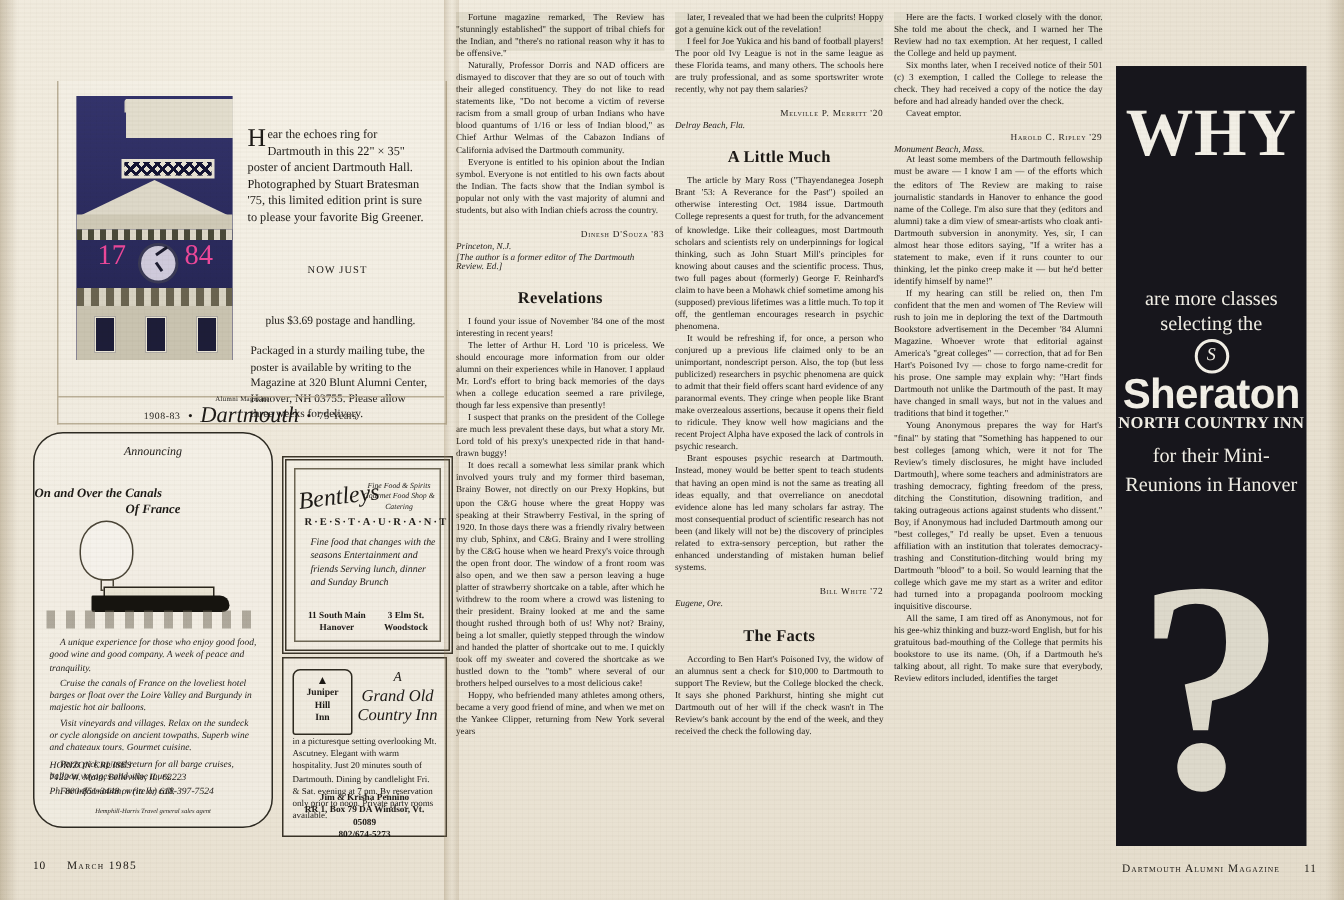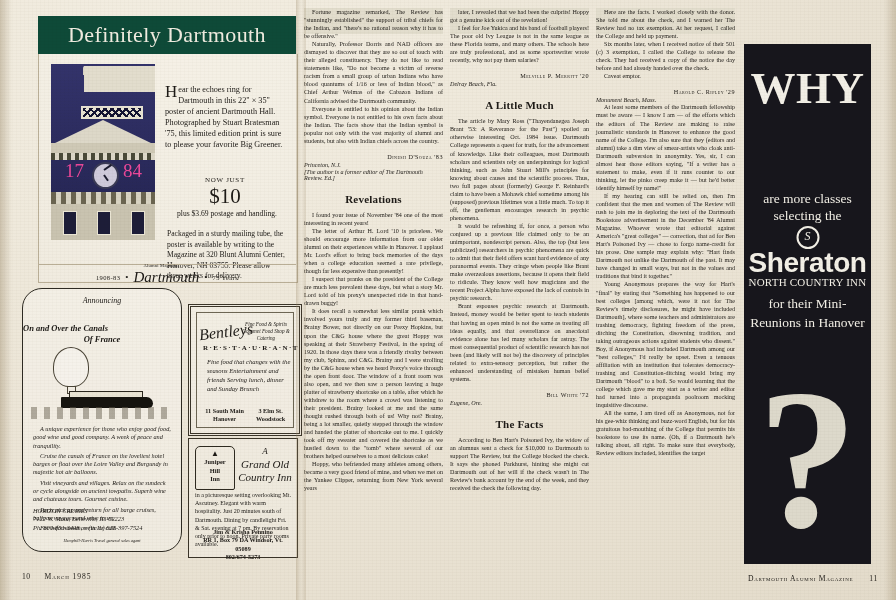--- a/index.html
+++ b/index.html
@@ -149,42 +149,39 @@
     color:#f2efe6;font-size:45px;font-weight:bold;letter-spacing:.5px;line-height:45px;}
   .sher .l1{position:absolute;top:146px;left:0;width:100%;text-align:center;
     color:#f2efe6;font-size:13.5px;line-height:17px;}
   .sher .smark{position:absolute;top:182px;left:50%;transform:translateX(-50%);
     width:19px;height:19px;border-radius:50%;border:2px solid #f2efe6;color:#f2efe6;
     font-size:12px;line-height:17px;text-align:center;font-style:italic;}
   .sher .brand{position:absolute;top:203px;left:0;width:100%;text-align:center;
     color:#f2efe6;font-size:28px;font-weight:bold;letter-spacing:-.4px;
     font-family:"Liberation Sans",sans-serif;}
   .sher .brand2{position:absolute;top:232px;left:0;width:100%;text-align:center;
-    color:#f2efe6;font-size:11px;font-weight:normal;letter-spacing:.2px;
+    color:#f2efe6;font-size:11px;font-weight:bold;letter-spacing:.2px;
     font-family:"Liberation Serif",serif;}
   .sher .l2{position:absolute;top:250px;left:0;width:100%;text-align:center;
     color:#f2efe6;font-size:13.5px;line-height:19px;}
   .qmark{position:absolute;top:320px;left:0;width:100%;text-align:center;
     color:#ddd9cb;font-size:200px;line-height:190px;font-weight:bold;
     font-family:"Liberation Serif",serif;}
 
   .footR{position:absolute;right:10px;top:566px;font-size:7.6px;letter-spacing:.7px;
     font-variant:small-caps;text-align:right;}
   .footR .pg{margin-left:16px;font-variant:normal;}
 </style>
 </head>
 <body>
 
 <div class="spread">
 
   <div class="adpage">
 
-    <div class="dd-banner">
-      <span>Definitely Dartmouth</span>
-    </div>
 
     <div class="dd-box">
 
       <div class="poster">
         <div class="sky"></div>
         <div class="cupola">
           <div class="cupRoof"></div>
           <div class="cupRoof2"></div>
           <div class="arch" style="left:8px;"></div>
           <div class="arch" style="left:26px;"></div>
@@ -211,21 +208,20 @@
         <div class="win" style="left:12px;"></div>
         <div class="win" style="left:46px;"></div>
         <div class="win" style="left:80px;"></div>
       </div>
 
       <div class="copy">
         <span class="dropcap">H</span><span>ear the echoes ring for Dartmouth in this 22" × 35" poster of ancient Dartmouth Hall. Photographed by Stuart Bratesman '75, this limited edition print is sure to please your favorite Big Greener.</span>
       </div>
 
       <div class="nowjust">NOW JUST</div>
-      <div class="price">$10</div>
       <div class="plus">plus $3.69 postage and handling.</div>
       <div class="pkg">Packaged in a sturdy mailing tube, the poster is available by writing to the Magazine at 320 Blunt Alumni Center, Hanover, NH 03755. Please allow three weeks for delivery.</div>
     </div>
 
     <div class="seal">
       <span class="sm">1908-83</span>
       <span style="font-size:9px;">•</span>
       <span class="mid">
         <span class="supra">Alumni Magazine</span><span>Dartmouth</span>
       </span>

